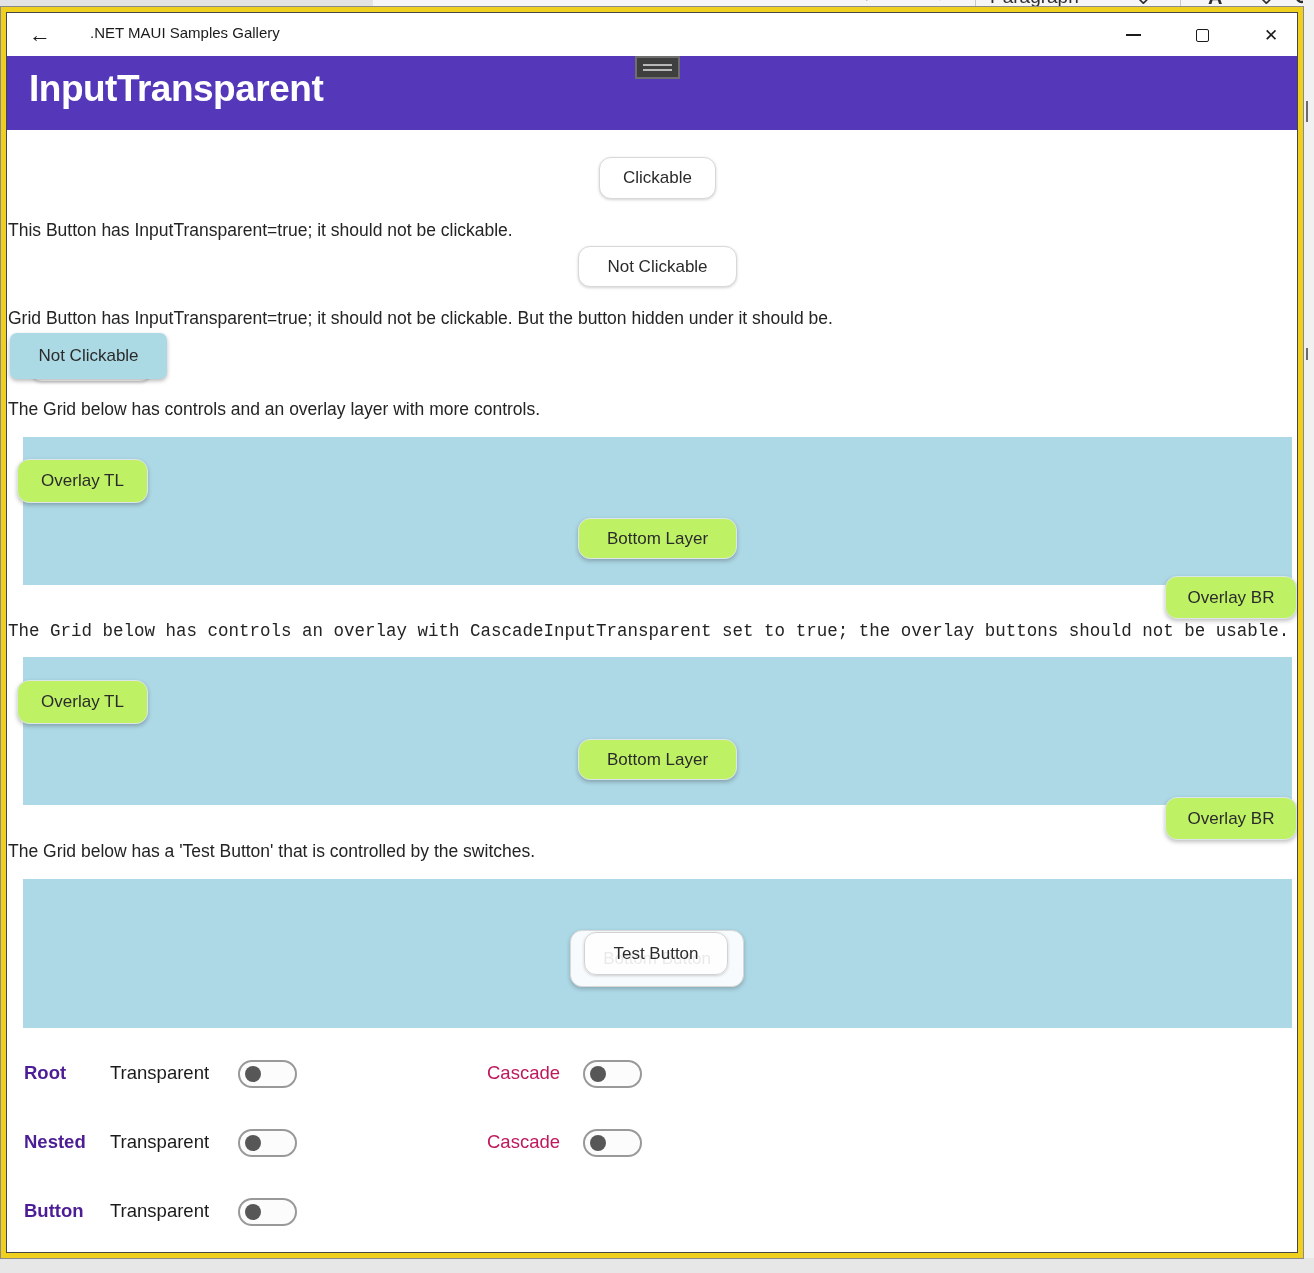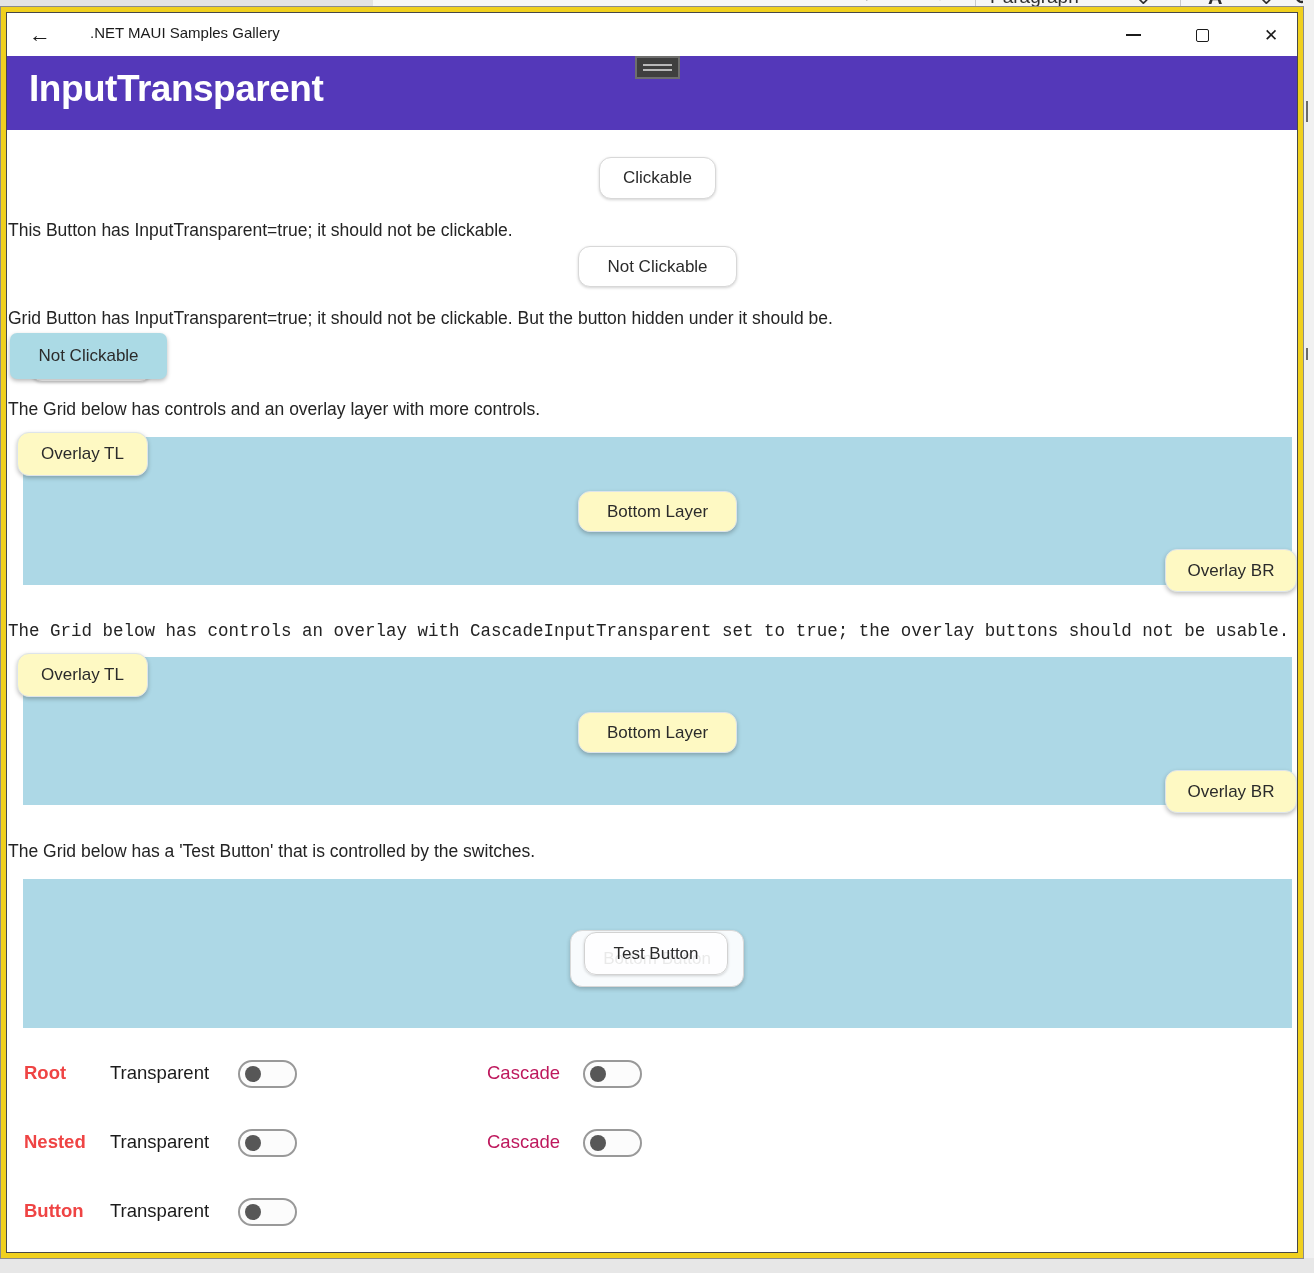--- a/index.html
+++ b/index.html
@@ -43,29 +43,29 @@
   .drag-handle { position:absolute; left:628px; top:0; width:45px; height:23px; background:#3F3F3F;
                  border:2px solid #6E6E6E; display:flex; flex-direction:column; gap:3px;
                  align-items:center; justify-content:center; }
   .drag-handle i { display:block; width:29px; height:2px; background:#B9B9B9; }
 
   
   .body-text { position:absolute; left:1px; font-size:17.5px; color:#242424; white-space:nowrap; }
   .btn { position:absolute; background:#fff; border:1px solid #d8d8d8; border-radius:12px;
          font-size:17px; color:#2b2b2b; display:flex; align-items:center; justify-content:center;
          box-shadow:0 1px 3px rgba(0,0,0,0.18); }
-  .grid-btn { background:#fef9c3; border-color:#dde4ea; box-shadow:0 2px 4px rgba(0,0,0,0.25); }
+  .grid-btn { background:#bef264; border-color:#dde4ea; box-shadow:0 2px 4px rgba(0,0,0,0.25);margin-top:27px; }
   .blue-btn { background:#ABDAE5; border:none; border-radius:7px; box-shadow:0 2px 4px rgba(0,0,0,0.28); }
   .grid { position:absolute; left:16px; width:1269px; height:148px; background:#ADD8E6; }
   .ghost-btn { background:#F8FBFD; color:#9c9c9c; box-shadow:0 2px 4px rgba(0,0,0,0.22); }
   .overlay-test-btn { background:rgba(255,255,255,0.78); border:1px solid #d2d2d2; }
 
   
   .sw-row { position:absolute; left:0; width:100%; height:30px; }
-  .sw-group { position:absolute; left:17px; top:2px; font-size:18.5px; font-weight:700; color:#ef4444; }
+  .sw-group { position:absolute; left:17px; top:2px; font-size:18.5px; font-weight:700; color:#4c1d95; }
   .sw-label-a { position:absolute; left:103px; top:2px; font-size:18.5px; color:#1b1b1b; }
   .sw-label-b { position:absolute; left:480px; top:2px; font-size:18.5px; color:#be185d; }
   .switch { position:absolute; top:0; width:59px; height:28px; background:#FCFCFC;
             border:2px solid #999; border-radius:15px; }
   .sw-1 { left:231px; } .sw-2 { left:576px; }
   .knob { position:absolute; left:5px; top:4px; width:16px; height:16px; border-radius:50%;
           background:#575757; }
 </style>
 </head>
 <body>

